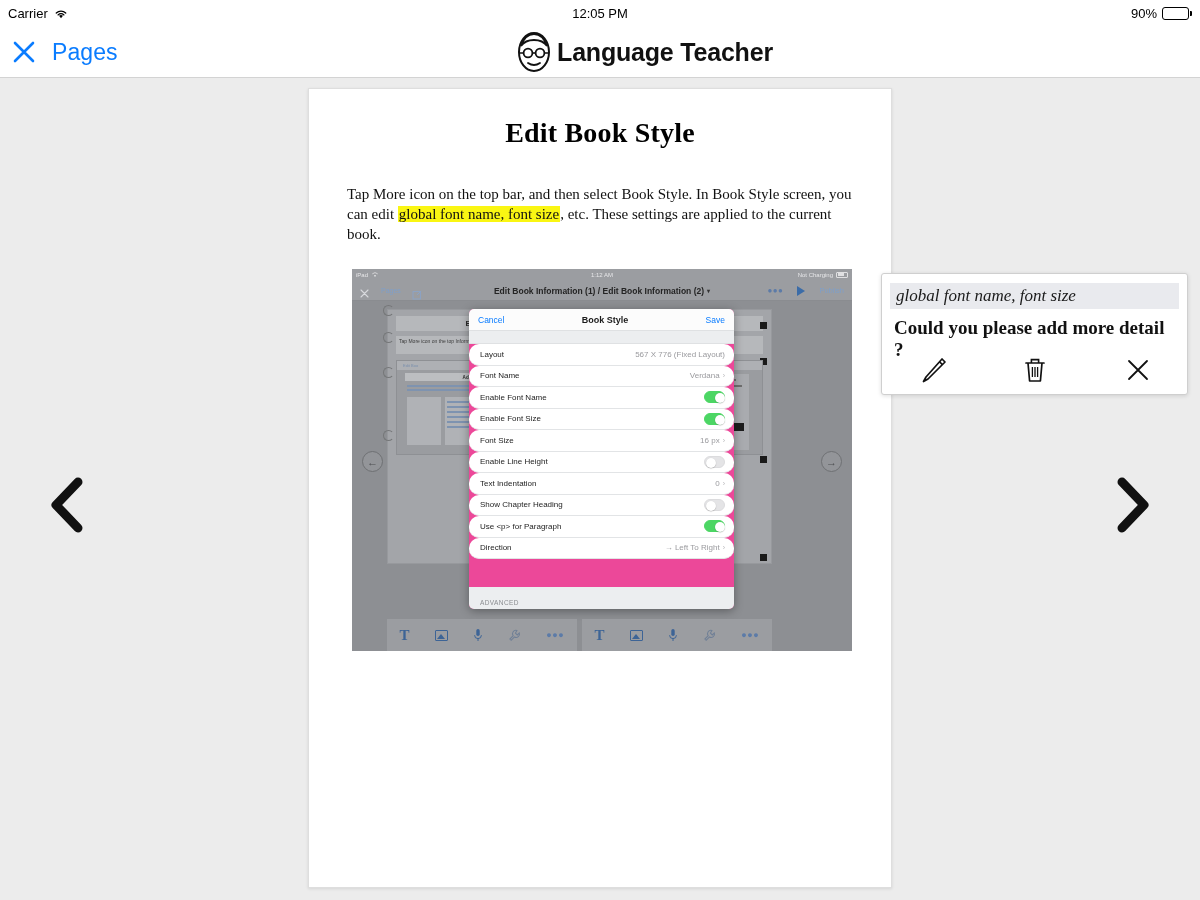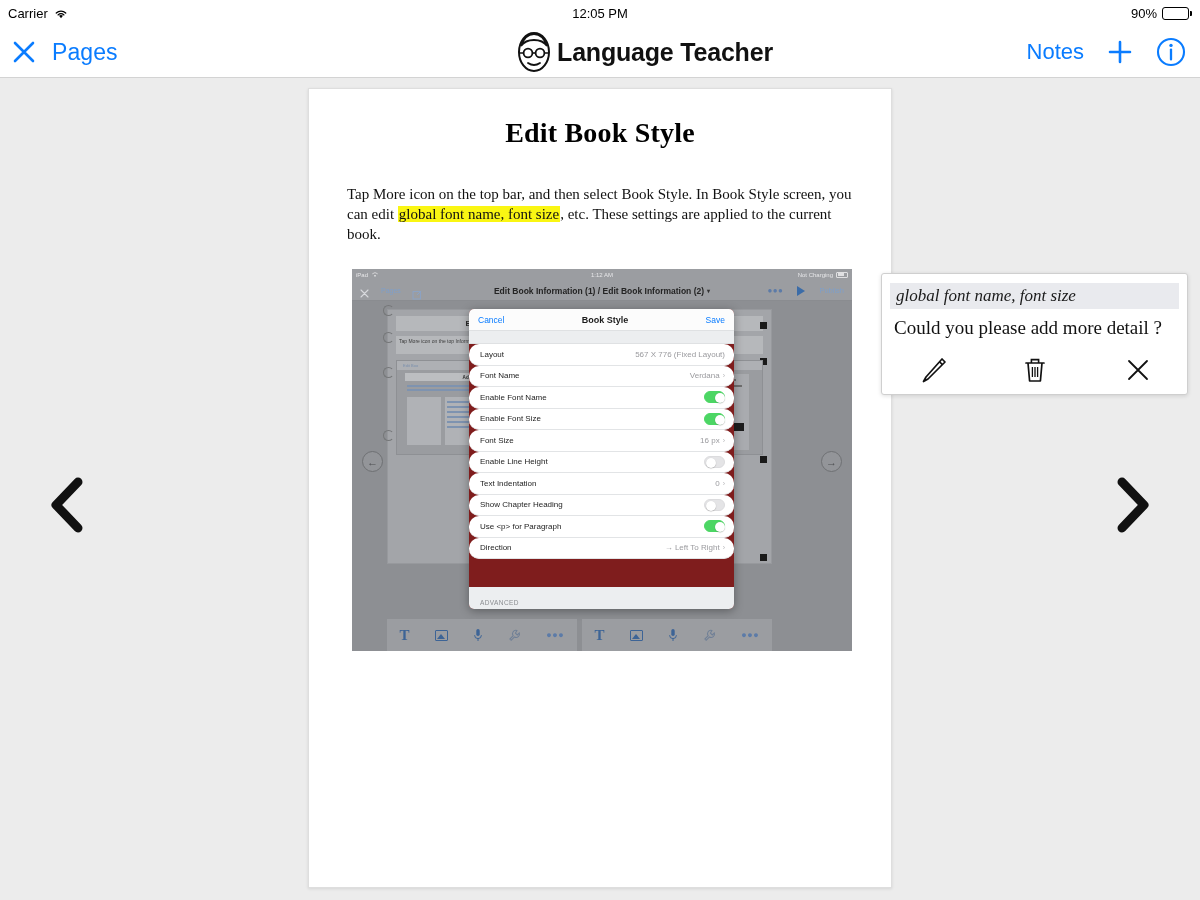--- a/index.html
+++ b/index.html
@@ -152,21 +152,21 @@
     border: 1.4px solid #6e7073; border-radius: 50%;
     display: flex; align-items: center; justify-content: center;
     font-size: 11px; color: #4c4e51; background: rgba(255,255,255,0.06);
   }
   .sa-l { left: 10px; }
   .sa-r { right: 10px; }
 
   
   .modal {
     position: absolute; left: 117px; top: 8px; width: 265px; height: 300px;
-    background: #7f1d1d; border-radius: 5px; overflow: hidden;
+    background: #ec4899; border-radius: 5px; overflow: hidden;
     box-shadow: 0 2px 10px rgba(0,0,0,0.35);
   }
   .modal-head {
     height: 21px; display: flex; align-items: center; justify-content: space-between;
     padding: 0 9px; background: #fcfcfc;
   }
   .m-cancel { font-size: 8.5px; color: #0a7cff; }
   .m-title { font-size: 9px; font-weight: bold; color: #1b1b1b; }
   .m-save { font-size: 8.5px; color: #0a7cff; }
   .modal-gap { height: 14px; background: #eceef0; border-top: 1px solid #dfe1e3; border-bottom: 1px solid #dfe1e3; }
@@ -224,21 +224,21 @@
     box-shadow: 0 1px 4px rgba(0,0,0,0.13);
   }
   .note-quote {
     margin: 9px 8px 0 8px; background: #e9eaee; padding: 3px 6px;
     font-family: "Liberation Serif", serif; font-style: italic;
     font-size: 17px; color: #1a1a1a; white-space: nowrap; overflow: hidden;
   }
   .note-text {
     margin: 8px 12px 0 12px;
     font-family: "Liberation Serif", serif;
-    font-size: 19px; color: #111;
+    font-size: 19px; color: #111; font-weight: bold;
   }
   .note-actions {
     position: absolute; left: 0; bottom: 6px; width: 307px; height: 36px;
     display: flex; align-items: center; justify-content: space-around;
   }
   .note-btn { cursor: pointer; width: 34px; height: 34px; display: flex; align-items: center; justify-content: center; }
 </style>
 </head>
 <body>
 
@@ -280,35 +280,20 @@
           <ellipse cx="19" cy="22" rx="15" ry="19" fill="#fff" stroke="#111" stroke-width="2"></ellipse>
           <path d="M6 16 Q10 4 19 4 Q28 4 32 16 Q28 10 19 10 Q10 10 6 16 Z" fill="#fff" stroke="#111" stroke-width="1.8"></path>
           <circle cx="13" cy="23" r="4.4" fill="none" stroke="#111" stroke-width="1.8"></circle>
           <circle cx="25" cy="23" r="4.4" fill="none" stroke="#111" stroke-width="1.8"></circle>
           <path d="M17.4 23 L20.6 23" stroke="#111" stroke-width="1.6"></path>
           <path d="M4.6 23 L8.6 23 M29.4 23 L33.4 23" stroke="#111" stroke-width="1.6"></path>
           <path d="M13 33 Q19 37 25 33" stroke="#111" stroke-width="1.8" fill="none" stroke-linecap="round"></path>
         </svg>
       </span>
       <span class="app-title">Language Teacher</span>
-    </div>
-    <div class="nav-right">
-      <span class="nav-notes">Notes</span>
-      <span class="nav-plus">
-        <svg viewBox="0 0 28 28" width="28" height="28">
-          <path d="M14 4 L14 24 M4 14 L24 14" stroke="#0a7cff" stroke-width="2.6" stroke-linecap="round"></path>
-        </svg>
-      </span>
-      <span class="nav-info">
-        <svg viewBox="0 0 30 30" width="30" height="30">
-          <circle cx="15" cy="15" r="13" fill="none" stroke="#0a7cff" stroke-width="2.1"></circle>
-          <circle cx="15" cy="8.4" r="1.7" fill="#0a7cff"></circle>
-          <path d="M15 12.6 L15 22.4" stroke="#0a7cff" stroke-width="2.3" stroke-linecap="round"></path>
-        </svg>
-      </span>
     </div>
   </div>
 
   <div class="canvas">
 
     <span class="pg-arrow pg-prev">
       <svg viewBox="0 0 46 62" width="46" height="62">
         <path d="M32 8 L10 31 L32 54" stroke="#111" stroke-width="9" fill="none" stroke-linecap="round" stroke-linejoin="round"></path>
       </svg>
     </span>

